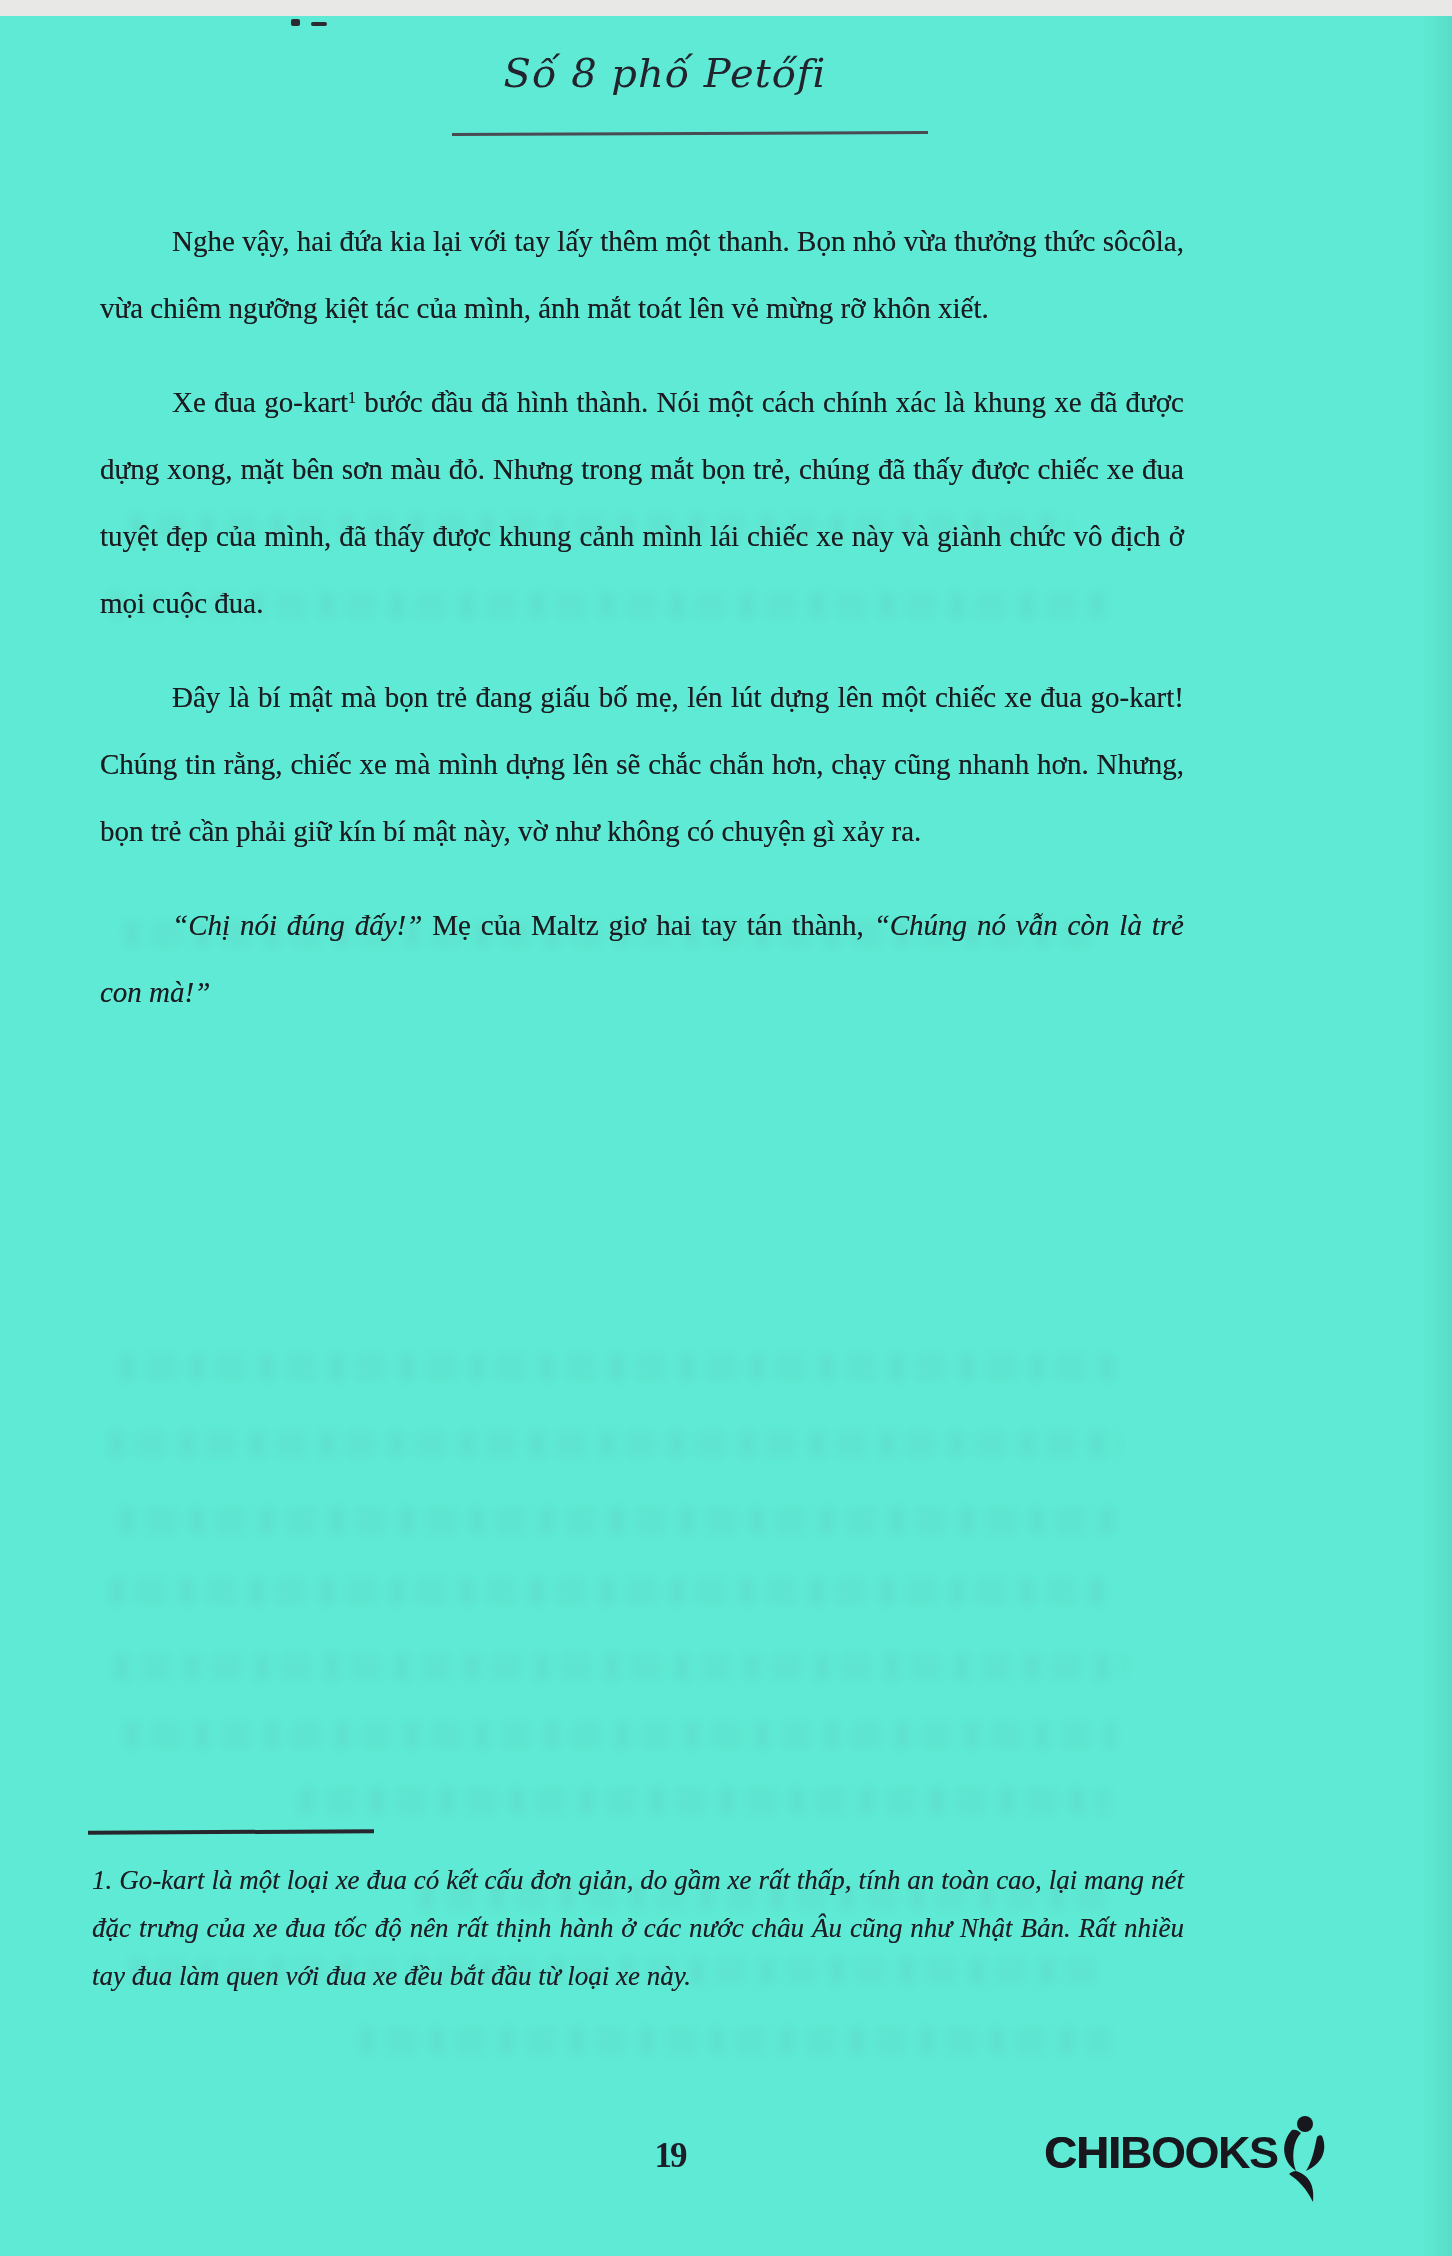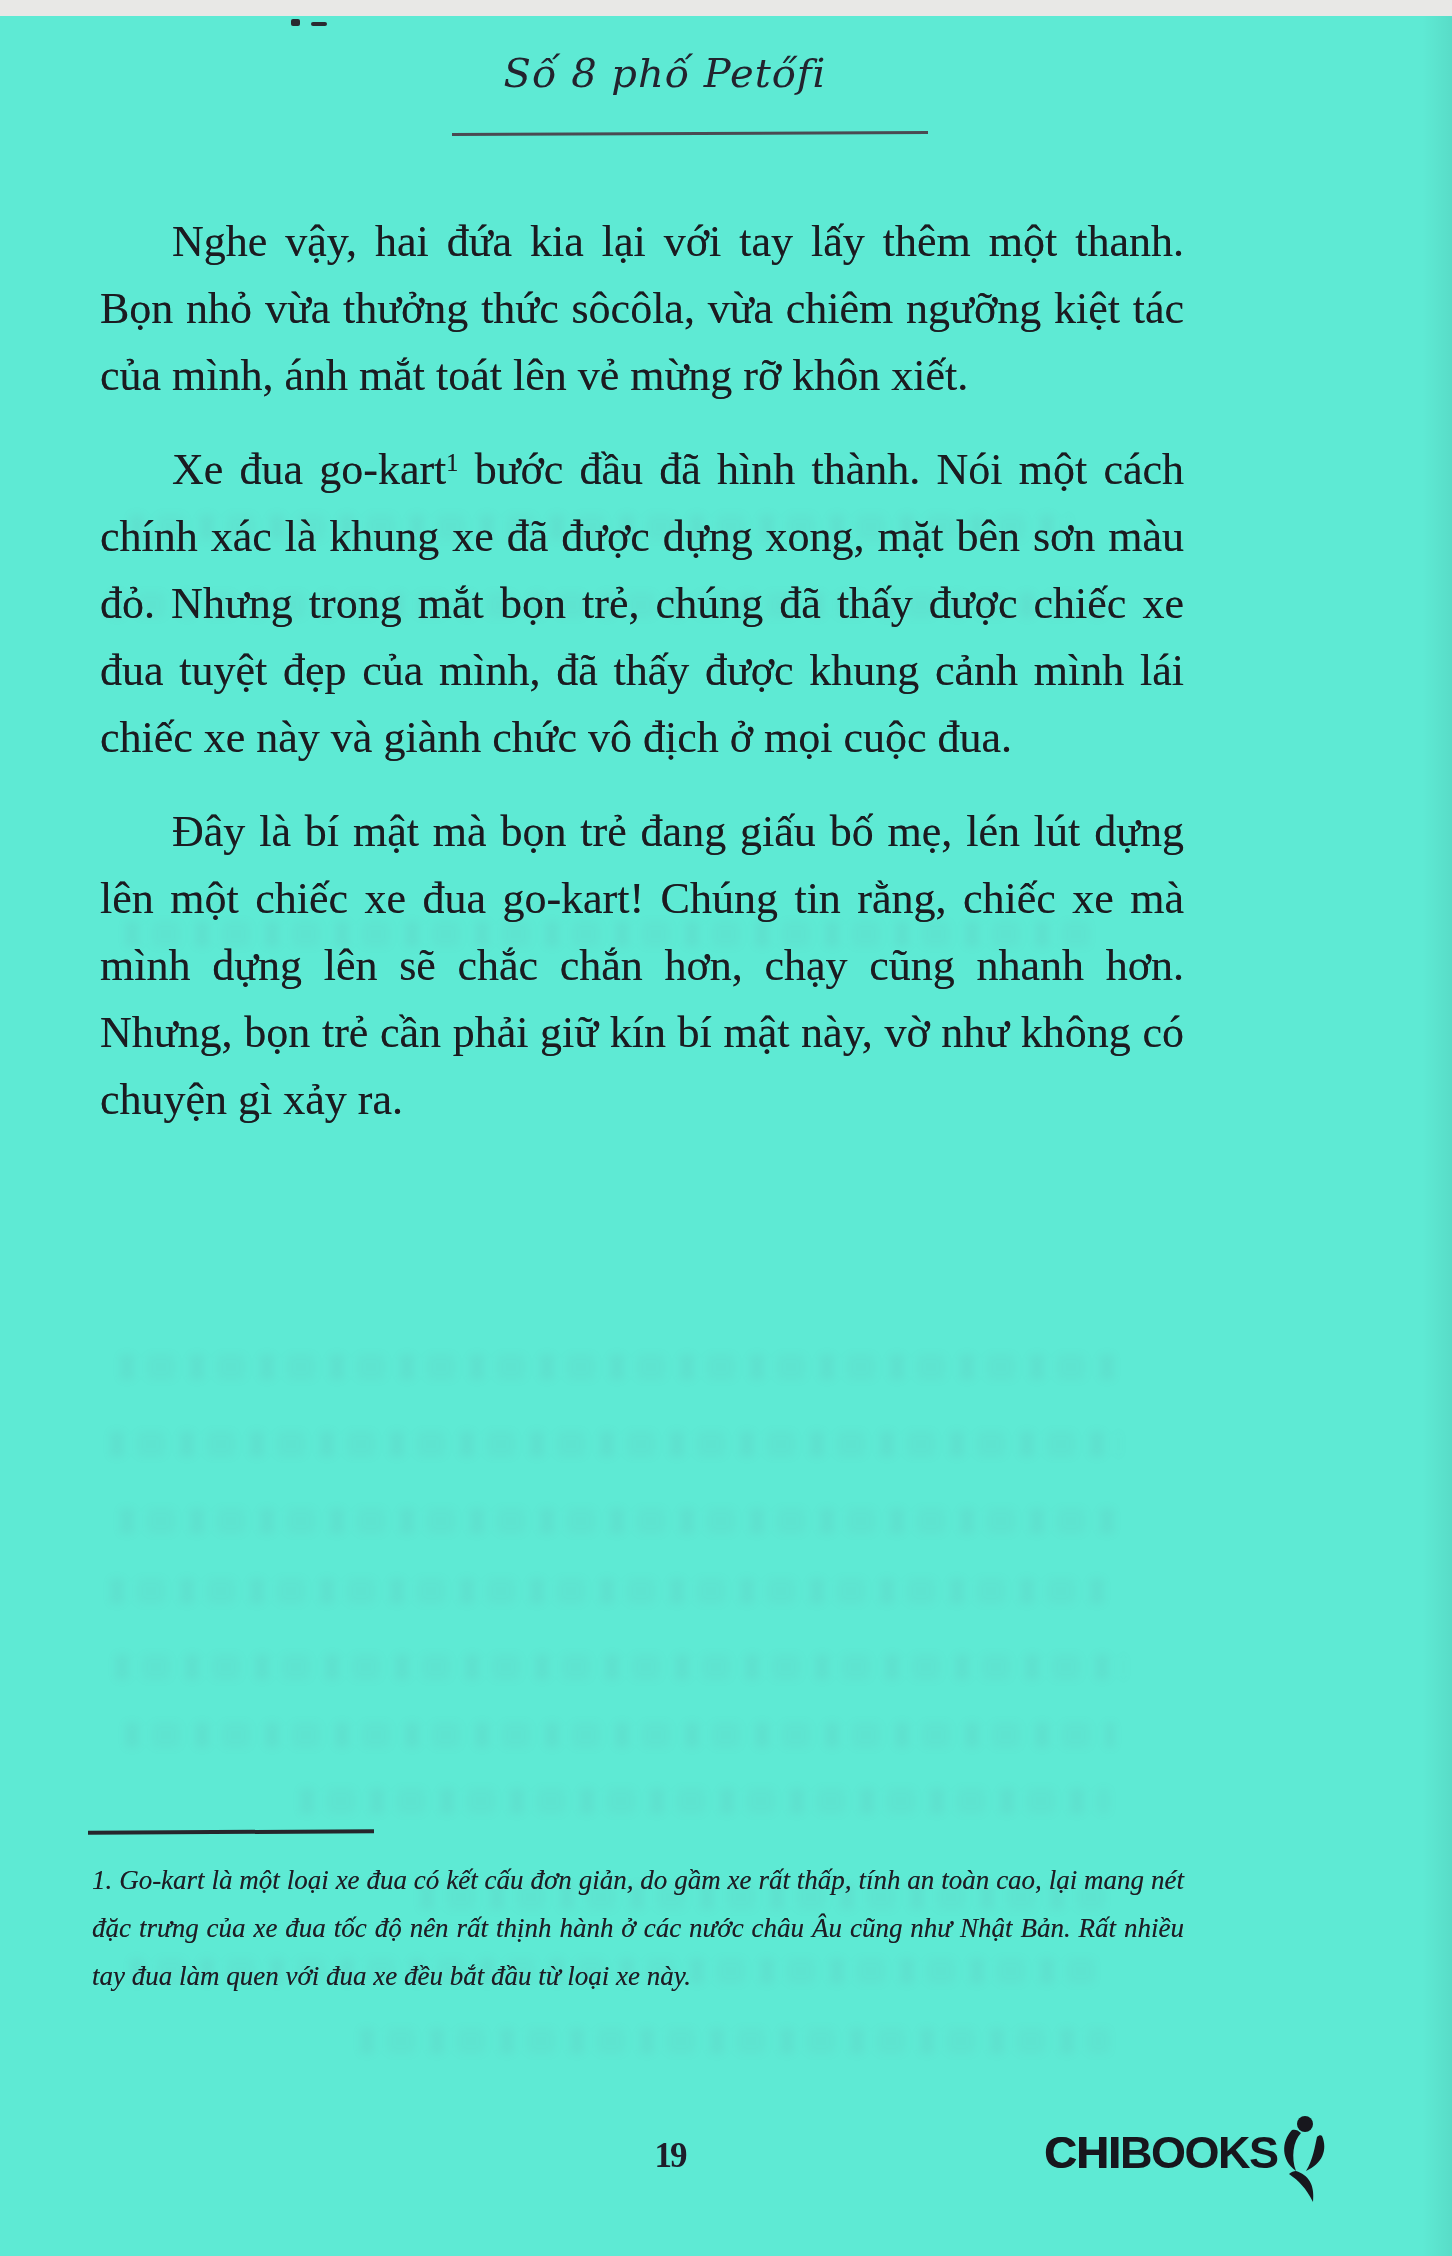--- a/index.html
+++ b/index.html
@@ -28,21 +28,21 @@
     color:#23232e;
   }
   .head-rule {
     position:absolute; top:116px; left:452px; width:476px; height:3px;
     background:#4a4a52; transform:rotate(-0.25deg);
   }
   
   .body-text { position:absolute; top:192px; left:100px; width:1084px; }
   .para {
     margin:0;
-    font-size:44px; line-height:67px;
+    font-size:29px; line-height:67px;
     text-align:justify; text-indent:72px;
     text-shadow:0 0 0.6px rgba(20,20,30,0.55);
   }
   .para + .para { margin-top:27px; }
   .it { font-style:italic; }
   sup.fn-ref {
     font-size:0.55em; line-height:0;
     position:relative; top:-0.55em; vertical-align:baseline;
   }
   
@@ -107,20 +107,21 @@
   <div class="bleed" style="top:1706px; left:125px; width:990px;"></div>
   <div class="bleed" style="top:1772px; left:300px; width:810px;"></div>
   <div class="bleed" style="top:1868px; left:420px; width:690px;"></div>
   <div class="bleed" style="top:1942px; left:130px; width:980px;"></div>
   <div class="bleed" style="top:2012px; left:360px; width:750px;"></div>
 
   <main id="body-text" class="body-text">
       <p class="para"><span>Nghe vậy, hai đứa kia lại với tay lấy thêm một thanh. Bọn nhỏ vừa thưởng thức sôcôla, vừa chiêm ngưỡng kiệt tác của mình, ánh mắt toát lên vẻ mừng rỡ khôn xiết.</span></p>
       <p class="para"><span>Xe đua go-kart</span><sup class="fn-ref">1</sup><span> bước đầu đã hình thành. Nói một cách chính xác là khung xe đã được dựng xong, mặt bên sơn màu đỏ. Nhưng trong mắt bọn trẻ, chúng đã thấy được chiếc xe đua tuyệt đẹp của mình, đã thấy được khung cảnh mình lái chiếc xe này và giành chức vô địch ở mọi cuộc đua.</span></p>
       <p class="para"><span>Đây là bí mật mà bọn trẻ đang giấu bố mẹ, lén lút dựng lên một chiếc xe đua go-kart! Chúng tin rằng, chiếc xe mà mình dựng lên sẽ chắc chắn hơn, chạy cũng nhanh hơn. Nhưng, bọn trẻ cần phải giữ kín bí mật này, vờ như không có chuyện gì xảy ra.</span></p>
+      <p class="para"><span class="it">“Chị nói đúng đấy!”</span><span> Mẹ của Maltz giơ hai tay tán thành, </span><span class="it">“Chúng nó vẫn còn là trẻ con mà!”</span></p>
     </main>
 
   <div class="footnote-rule"></div>
   <div class="footnote-text">1. Go-kart là một loại xe đua có kết cấu đơn giản, do gầm xe rất thấp, tính an toàn cao, lại mang nét đặc trưng của xe đua tốc độ nên rất thịnh hành ở các nước châu Âu cũng như Nhật Bản. Rất nhiều tay đua làm quen với đua xe đều bắt đầu từ loại xe này.</div>
 
   <footer>
     <div class="page-number">19</div>
     <div class="publisher">
       <span class="pub-text"><span class="pub-chi">CHI</span><span>BOOKS</span></span>
       <span class="pub-icon">

